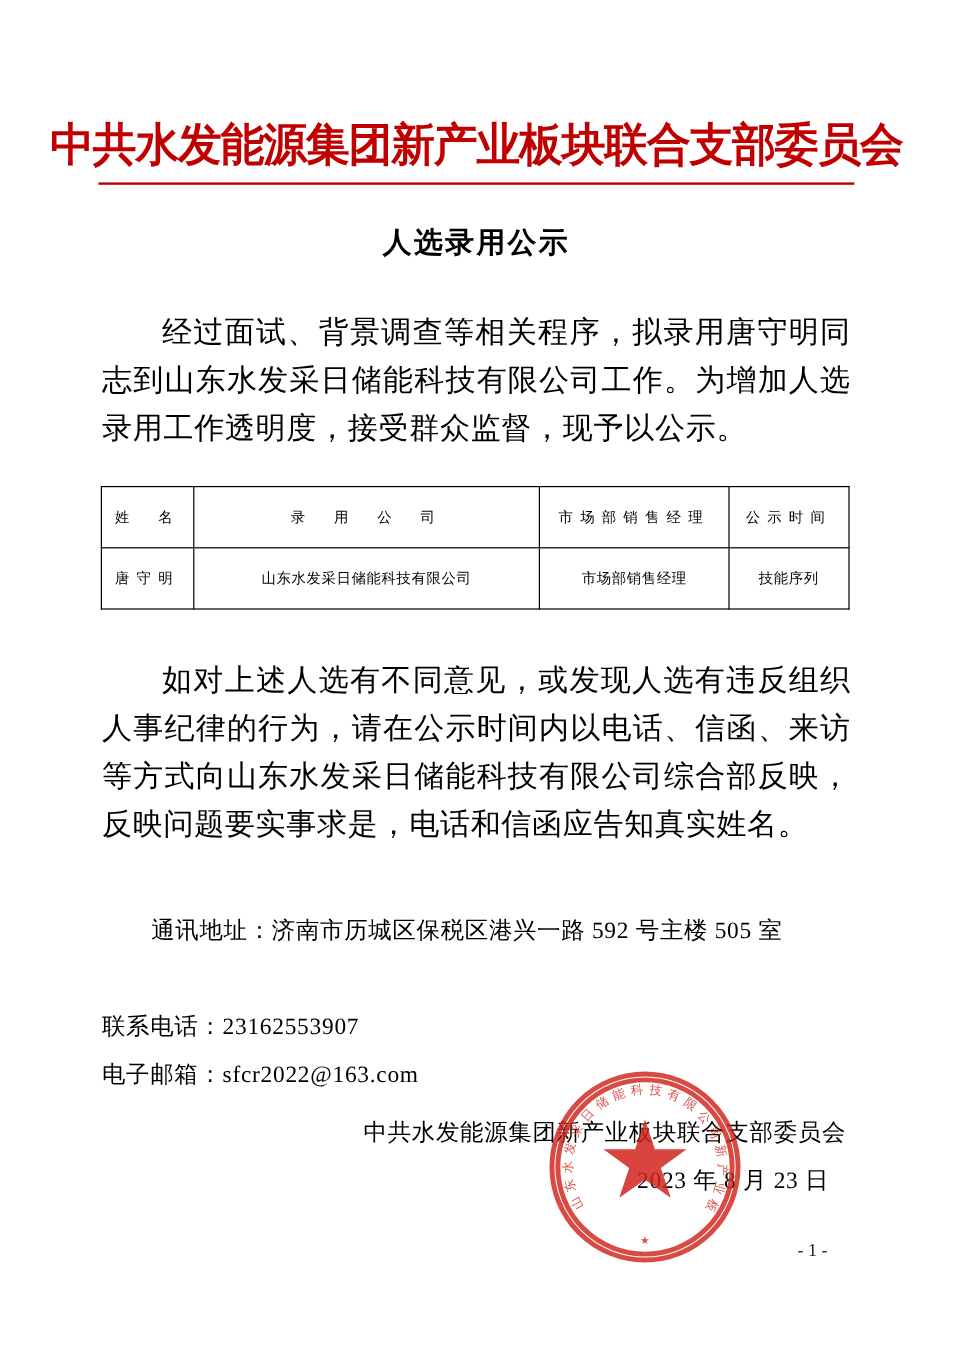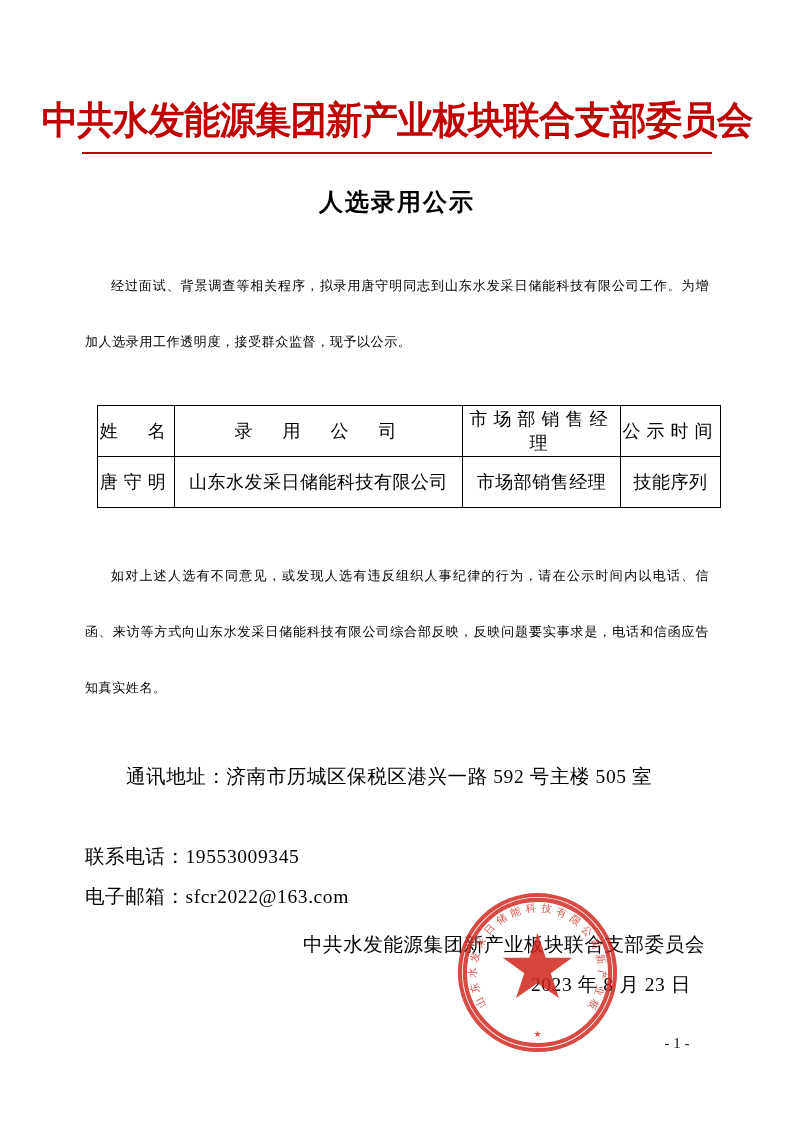--- a/index.html
+++ b/index.html
@@ -54,22 +54,22 @@
     text-align: center;
     font-family: "Liberation Sans", "DejaVu Sans", sans-serif;
     font-weight: bold;
     font-size: 24px;
     letter-spacing: 2px;
   }
   .body-block {
     position: absolute;
     left: 85px;
     width: 624px;
-    font-size: 13px;
-    line-height: 56px;
+    font-size: 25px;
+    line-height: 40px;
     text-align: justify;
     text-justify: inter-ideograph;
     letter-spacing: 0.6px;
   }
   .indent { text-indent: 2em; }
   #para-1 { top: 258px; }
   #para-2 { top: 548px; }
 
   .info-block {
     position: absolute;
@@ -79,25 +79,25 @@
     line-height: 40px;
     letter-spacing: 0.6px;
   }
   #info-notice-period { top: 712px; }
   #info-address { top: 757px; margin-left: 41px; }
   #info-phone { top: 837px; }
   #info-email { top: 877px; }
 
   table.person-table {
     position: absolute;
-    left: 97px;
+    left: 84px;
     top: 405px;
     width: 624px;
     border-collapse: collapse;
-    font-size: 18px;
+    font-size: 12px;
   }
   table.person-table td, table.person-table th {
     border: 1px solid #000;
     text-align: center;
     font-weight: normal;
     padding: 0;
     height: 50px;
     vertical-align: middle;
   }
   table.person-table .c-name { width: 76px; letter-spacing: 6px; }
@@ -168,21 +168,21 @@
         <td class="c-company">山东水发采日储能科技有限公司</td>
         <td class="c-post">市场部销售经理</td>
         <td class="c-series">技能序列</td>
       </tr>
     </tbody>
   </table>
 
   <div class="body-block indent" id="para-2">如对上述人选有不同意见，或发现人选有违反组织人事纪律的行为，请在公示时间内以电话、信函、来访等方式向山东水发采日储能科技有限公司综合部反映，反映问题要实事求是，电话和信函应告知真实姓名。</div>
 
   <div class="info-block" id="info-address">通讯地址：济南市历城区保税区港兴一路 592 号主楼 505 室</div>
-  <div class="info-block" id="info-phone">联系电话：19553009345</div>
+  <div class="info-block" id="info-phone">联系电话：23162553907</div>
   <div class="info-block" id="info-email">电子邮箱：sfcr2022@163.com</div>
 
   <div class="signature" id="sign-org">中共水发能源集团新产业板块联合支部委员会</div>
   <div class="signature" id="sign-date">2023 年 8 月 23 日</div>
 
   <svg class="seal" viewBox="0 0 200 200" xmlns="http://www.w3.org/2000/svg">
     <g fill="none" stroke="#d0241c" stroke-width="5" opacity="0.82">
       <circle cx="100" cy="100" r="94"></circle>
       <circle cx="100" cy="100" r="88"></circle>
     </g>

